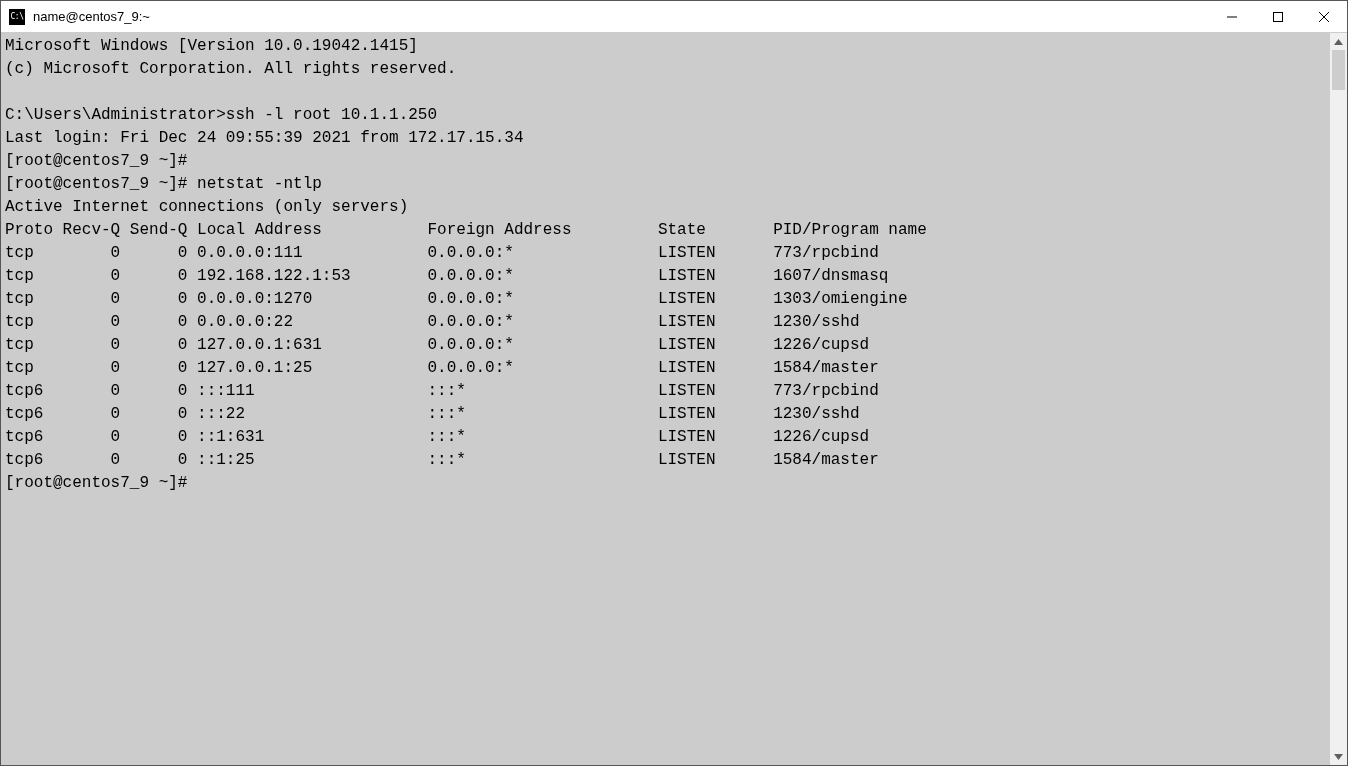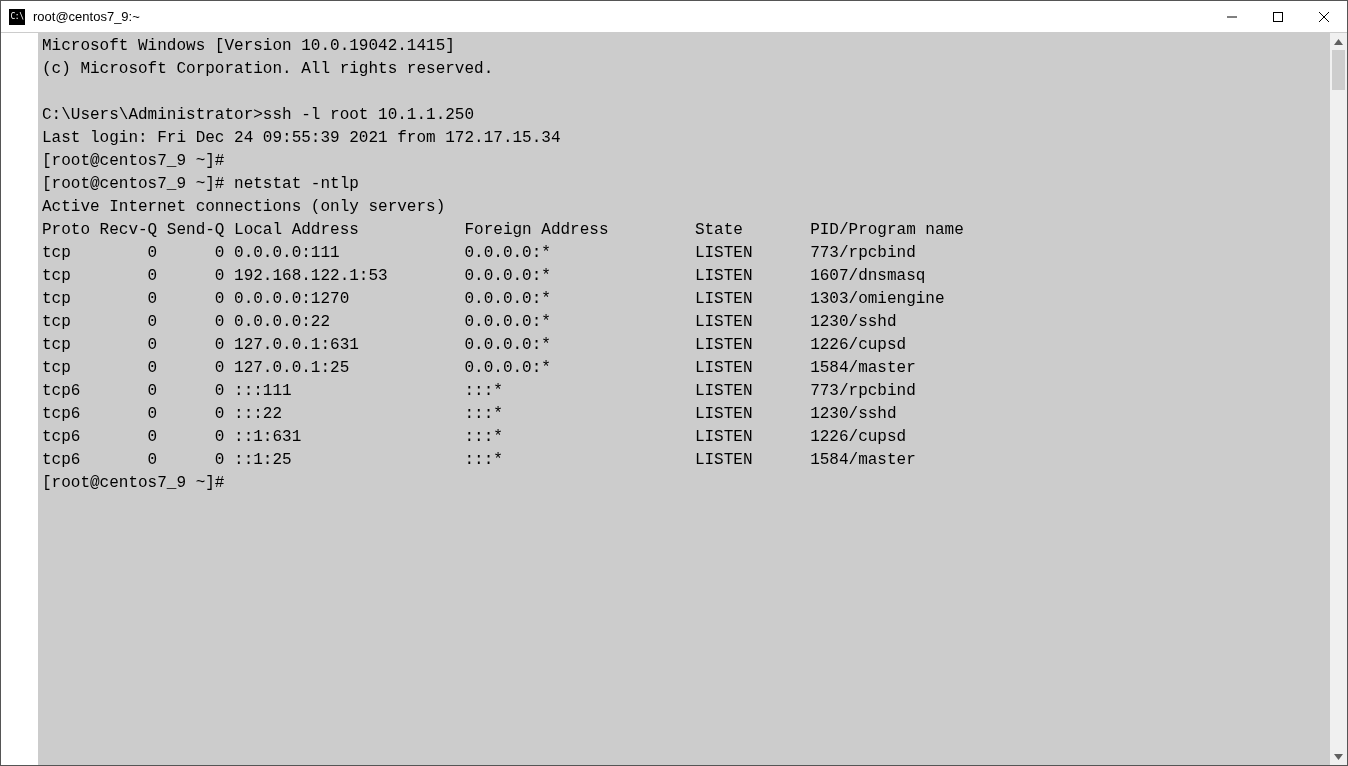--- a/index.html
+++ b/index.html
@@ -41,21 +41,20 @@
     width: 46px; height: 100%;
     display: flex; align-items: center; justify-content: center;
     cursor: default;
   }
   .titlebar .ctrl svg { stroke: #000; stroke-width: 1; fill: none; }
   .client {
     flex: 1;
     background: #cccccc;
     position: relative;
     overflow: hidden;
-    margin-left: 37px;
   }
   pre.term {
     margin: 0;
     padding: 2px 0 0 4px;
     font-family: Consolas, "Courier New", monospace;
     font-size: 16px;
     line-height: 23px;
     color: #000;
     white-space: pre;
   }
@@ -78,21 +77,21 @@
     top: 0; height: 40px;
     background: #cdcdcd;
   }
 </style>
 </head>
 <body>
 
 <div class="window">
   <div class="titlebar">
     <div class="app-icon">C:\</div>
-    <div class="title">root@centos7_9:~</div>
+    <div class="title">name@centos7_9:~</div>
     <div class="spacer"></div>
     <div class="controls">
       <div class="ctrl">
         <svg width="10" height="10">
             <line x1="0" y1="5" x2="10" y2="5"></line>
           </svg>
       </div>
       <div class="ctrl">
         <svg width="10" height="10">
             <rect x="0.5" y="0.5" width="9" height="9"></rect>

